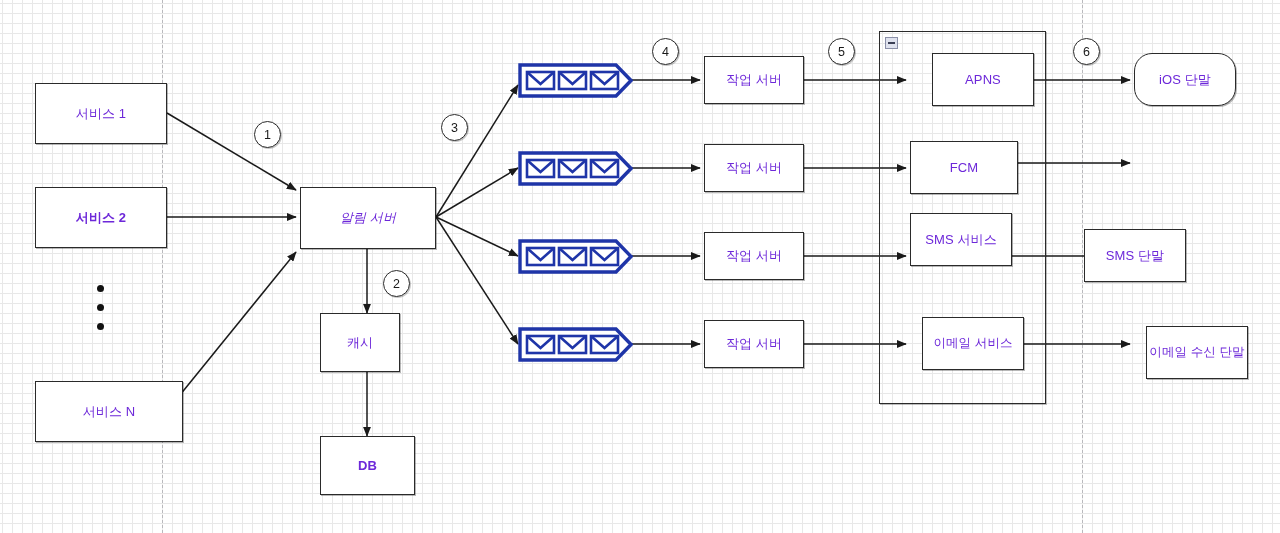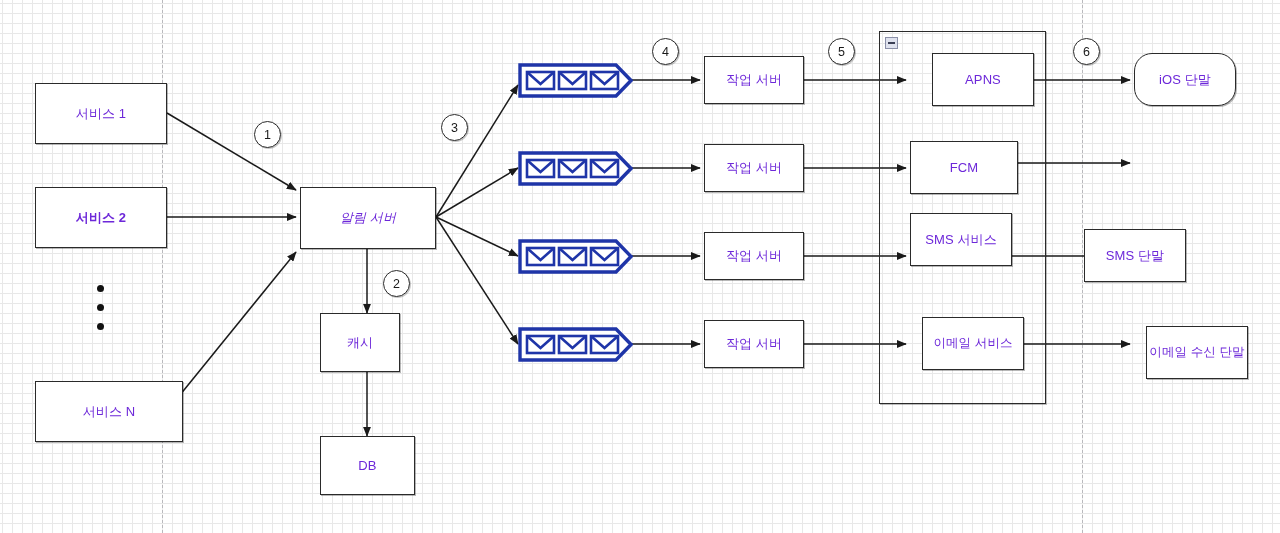--- a/index.html
+++ b/index.html
@@ -182,21 +182,21 @@
   <div class="node" style="left:35px; top:381px; width:148px; height:61px;">
     <span>서비스 N</span>
   </div>
 
   <div class="node" style="left:300px; top:187px; width:136px; height:62px;font-style:italic;">
     <span>알림 서버</span>
   </div>
   <div class="node" style="left:320px; top:313px; width:80px; height:59px;">
     <span>캐시</span>
   </div>
-  <div class="node" style="left:320px; top:436px; width:95px; height:59px;">
+  <div class="node" style="left:320px; top:436px; width:95px; height:59px;font-weight:bold;">
     <span>DB</span>
   </div>
 
   <div class="queue" style="left:518px; top:63px;">
     <svg width="115" height="35" viewBox="0 0 115 35">
       <path d="M2,2 L98,2 L113,17.5 L98,33 L2,33 Z" fill="#ffffff" stroke="#1f35a8" stroke-width="3.4"></path>
       <g stroke="#1f35a8" stroke-width="2.6" fill="#ffffff">
         <rect x="9" y="9" width="27" height="17"></rect>
         <rect x="41" y="9" width="27" height="17"></rect>
         <rect x="73" y="9" width="27" height="17"></rect>

